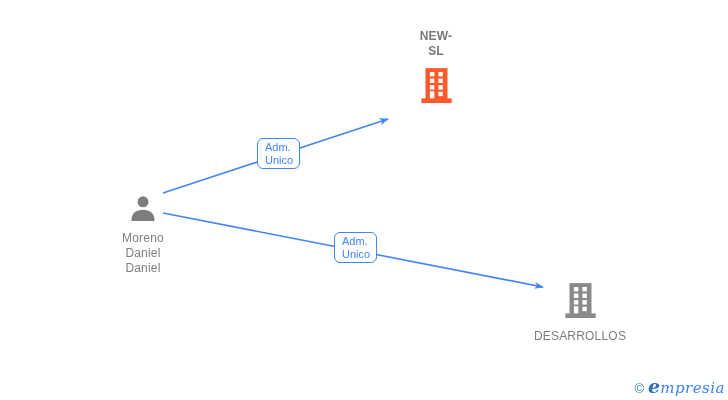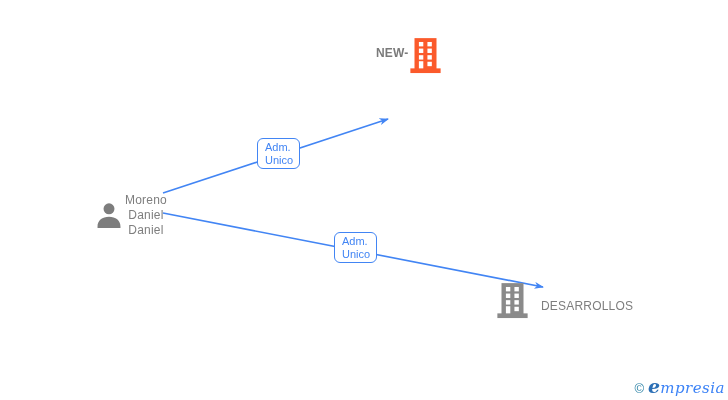--- a/index.html
+++ b/index.html
@@ -14,37 +14,37 @@
   }
   .edges-svg {
     position: absolute;
     left: 0; top: 0;
     width: 728px; height: 400px;
     pointer-events: none;
   }
   .node {
     position: absolute;
     display: flex;
-    flex-direction: row;
+    flex-direction: column;
     align-items: center;
     text-align: center;
   }
   .node .name {
     font-size: 12px;
     line-height: 15px;
     color: #7e7e7e;
     letter-spacing: 0.2px;
   }
   .node .name.bold { font-weight: bold; color: #7a7a7a; line-height: 15px; }
   .node-person { left: 93px; top: 193px; width: 100px; }
   .node-person .icon-wrap { height: 32px; }
-  .node-person .name { }
+  .node-person .name { margin-top: 6px; }
   .node-company-1 { left: 376px; top: 29px; width: 120px; }
   .node-company-1 .icon-wrap { margin-top: 9px; }
-  .node-company-2 { left: 496px; top: 283px; width: 140px; gap: 12px; }
+  .node-company-2 { left: 510px; top: 283px; width: 140px; }
   .node-company-2 .name { margin-top: 5px; line-height: 16px; }
   .edge-label {
     position: absolute;
     background: #ffffff;
     border: 1.5px solid #4285f4;
     border-radius: 6px;
     color: #4285f4;
     font-size: 11px;
     line-height: 13px;
     padding: 2px 0 8px 7px;
@@ -90,20 +90,21 @@
     <div class="name">
       <div>Moreno</div>
       <div>Daniel</div>
       <div>Daniel</div>
     </div>
   </div>
 
   <div class="node node-company-1">
     <div class="name bold">
       <div>NEW-</div>
+      <div>SL</div>
     </div>
     <div class="icon-wrap">
       <svg width="33" height="36" viewBox="0 0 24 26" fill="#fb5a2b">
         <rect x="4" y="0" width="16" height="23"></rect>
         <rect x="1" y="22" width="22" height="3.4"></rect>
         <g fill="#ffffff">
           <rect x="7.2" y="2.8" width="3.2" height="3.2"></rect>
           <rect x="13.4" y="2.8" width="3.2" height="3.2"></rect>
           <rect x="7.2" y="7.6" width="3.2" height="3.2"></rect>
           <rect x="13.4" y="7.6" width="3.2" height="3.2"></rect>

